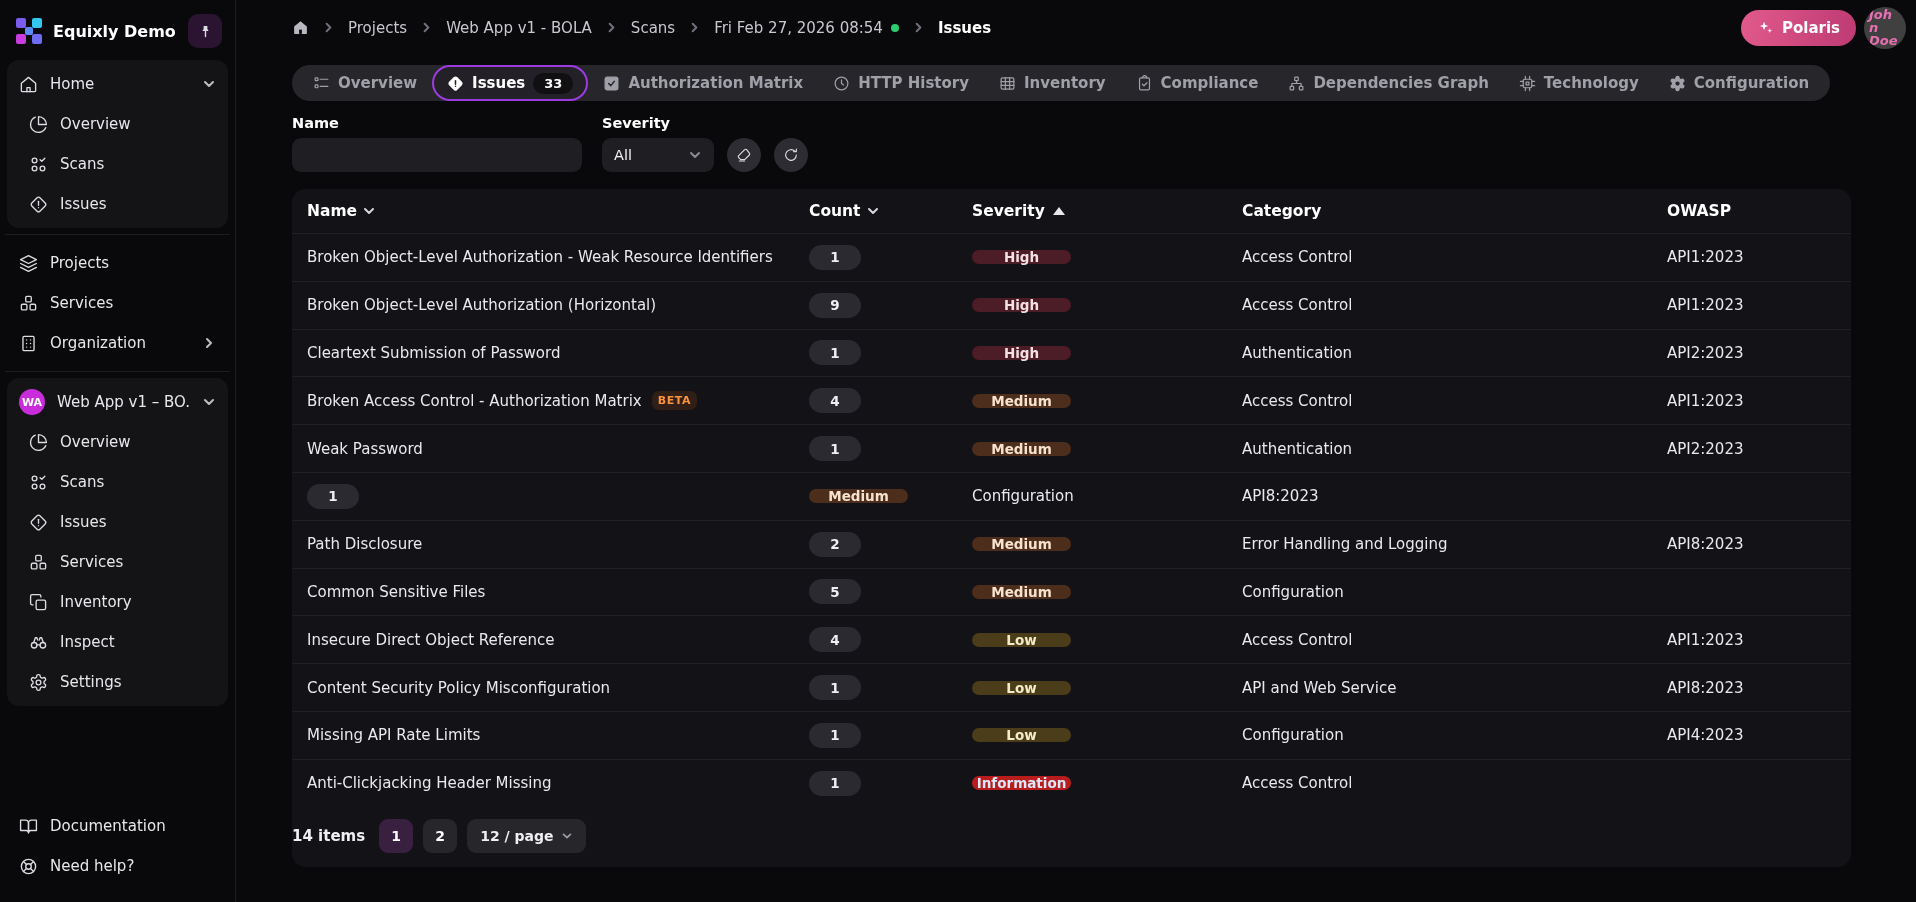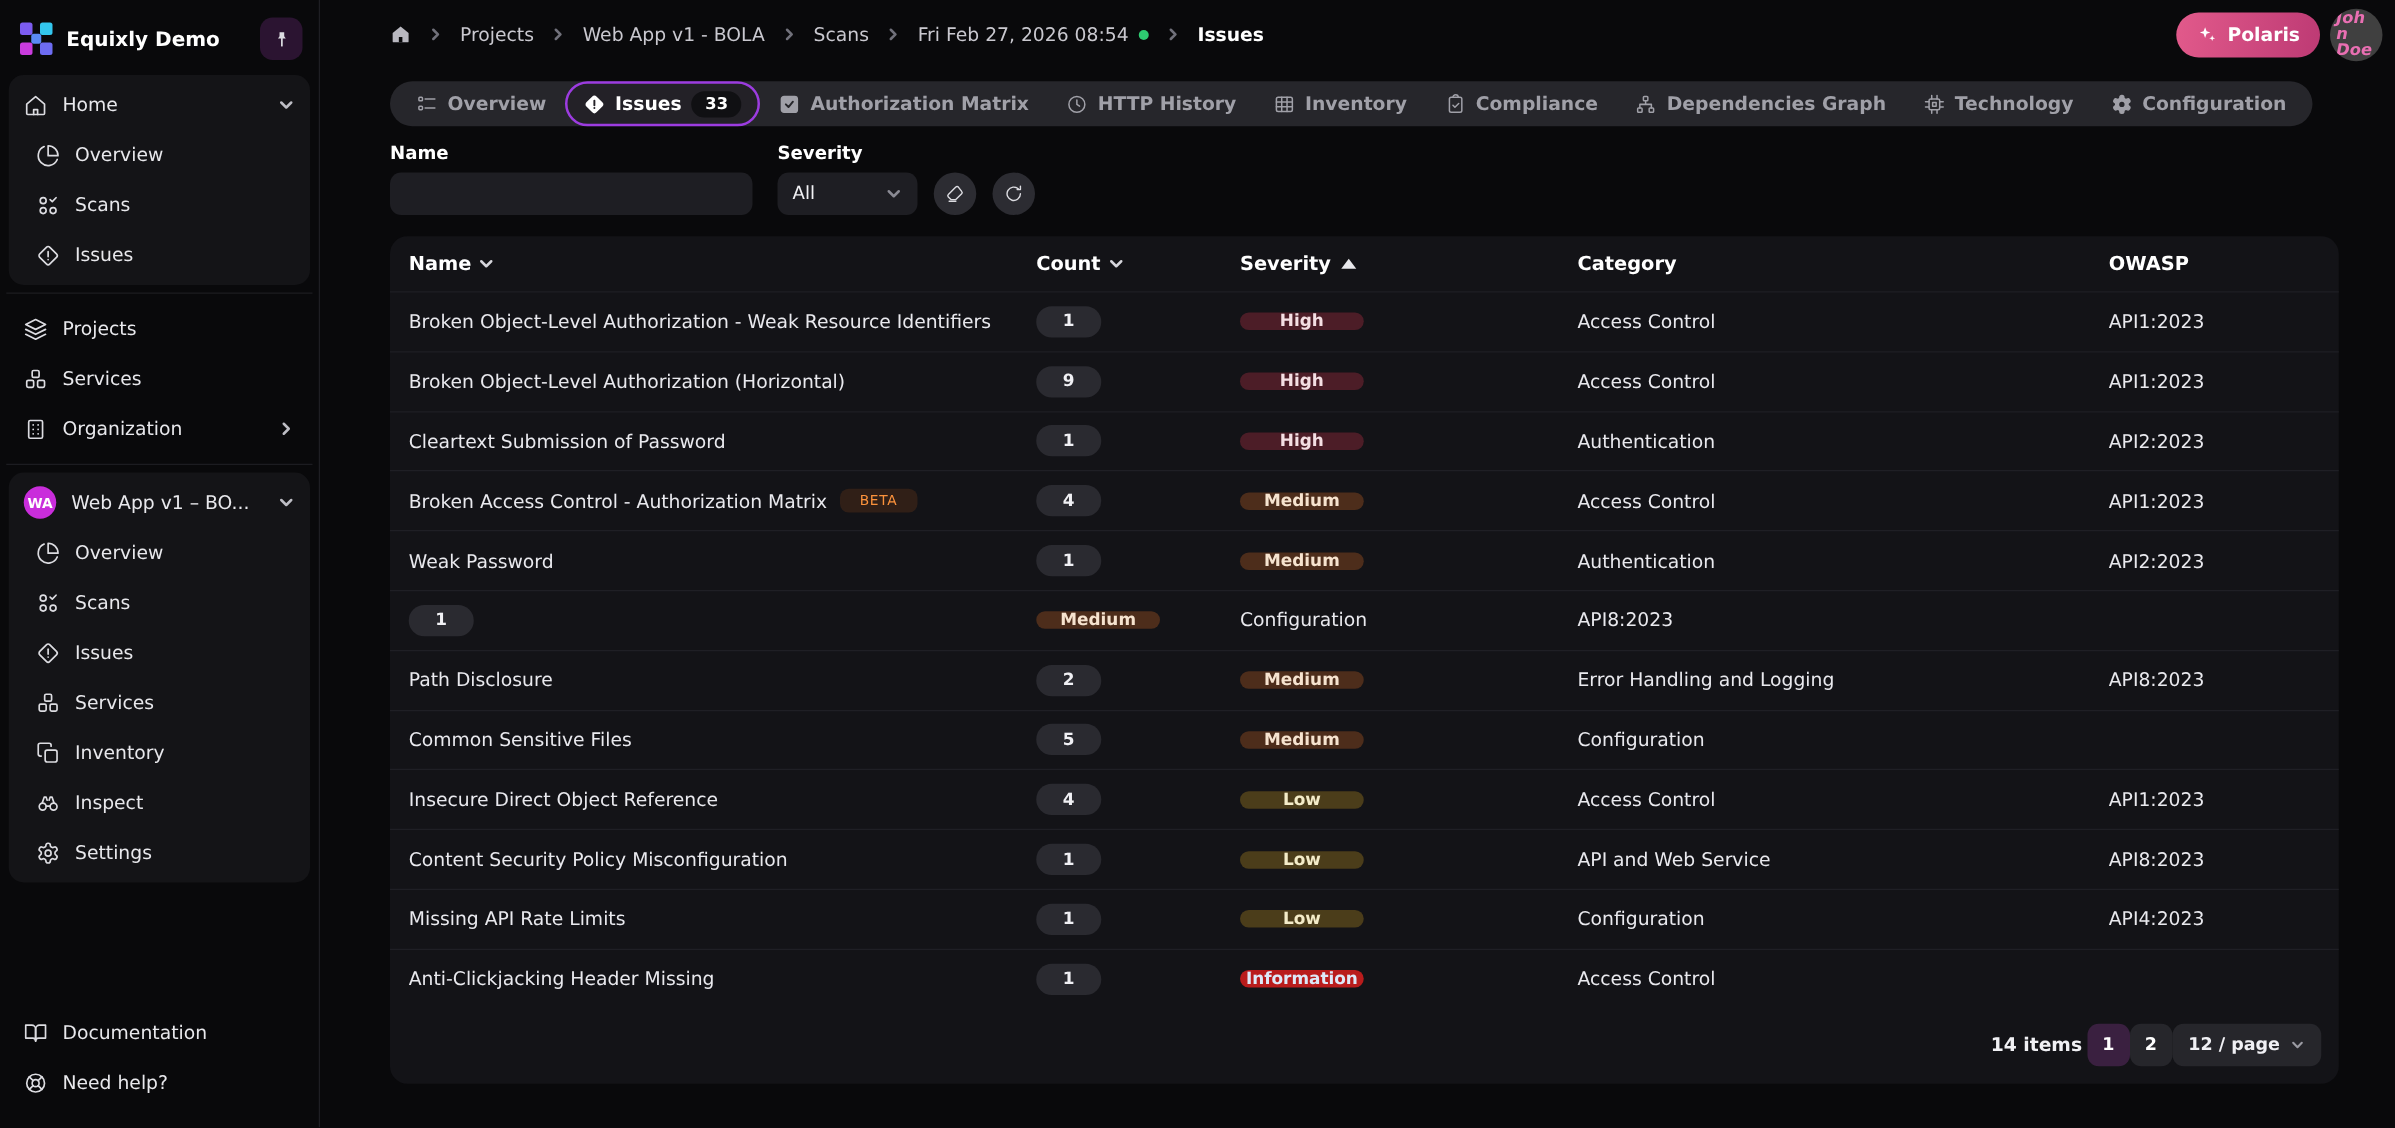--- a/index.html
+++ b/index.html
@@ -1,21 +1,21 @@
 <!DOCTYPE html>
 <html><head>
 <meta charset="utf-8">
 <style>
   * { margin:0; padding:0; box-sizing:border-box; }
   html,body { width:1916px; height:902px; overflow:hidden; background:#09090b;
     font-family:"DejaVu Sans","Liberation Sans",sans-serif; color:#ececf0; }
   .app { display:flex; width:100%; height:100%; }
 
   
-  .sidebar { width:256px; flex:none; height:100%; background:#09090b; border-right:1px solid #1e1e23;
+  .sidebar { width:236px; flex:none; height:100%; background:#09090b; border-right:1px solid #1e1e23;
     display:flex; flex-direction:column; padding:8px 5px 16px 5px; }
   .side-header { display:flex; align-items:center; gap:10px; padding:6px 8px 10px 10px; }
   .logo { width:28px; height:28px; flex:none; }
   .brand { font-size:16px; font-weight:700; color:#fff; flex:1; }
   .pin-btn { width:34px; height:34px; border:none; border-radius:10px; background:#2b1431; color:#f1e8f5;
     display:flex; align-items:center; justify-content:center; cursor:pointer; }
   .side-panel { background:#141417; border-radius:12px; padding:4px 0; margin:2px 2px; }
   .side-item { display:flex; align-items:center; gap:12px; height:40px; padding:0 12px; font-size:15px;
     font-weight:500; color:#e8e8ec; border-radius:10px; cursor:pointer; }
   .side-item .lbl { flex:1; white-space:nowrap; overflow:hidden; }
@@ -90,24 +90,24 @@
   .trow { height:47.8px; border-top:1px solid #1f1f25; font-size:15px; color:#e9e9ee; cursor:pointer; }
   .td { padding-left:15px; display:flex; align-items:center; }
   .count-badge { min-width:52px; height:25px; background:#2a2a30; border-radius:999px; display:inline-flex;
     align-items:center; justify-content:center; font-size:13.5px; font-weight:600; color:#f0f0f4; padding:0 10px; }
   .sev-badge { width:99px; height:14px; border-radius:7px; display:inline-flex; align-items:center;
     justify-content:center; font-size:13.5px; font-weight:600; }
   .sev-badge[data-sev="high"]   { background:#4c1d27; color:#f4dfe3; }
   .sev-badge[data-sev="medium"] { background:#4d2d1b; color:#f6e3cf; }
   .sev-badge[data-sev="low"]    { background:#4b3d1a; color:#f4ecc8; }
   .sev-badge[data-sev="info"]   { background:#b91c1c; color:#dde9f8; }
-  .beta-badge { margin-left:10px; padding:3px 16px; border-radius:7px; background:rgba(249,115,22,.13);
-    color:#fb923c; font-size:11px; font-weight:400; letter-spacing:.6px; }
-
-  .pager { height:58px; display:flex; align-items:center; justify-content:flex-end; padding-right:14px; }
+  .beta-badge { margin-left:10px; padding:3px 6px; border-radius:7px; background:rgba(249,115,22,.13);
+    color:#fb923c; font-size:11px; font-weight:700; letter-spacing:.6px; }
+
+  .pager { height:58px; display:flex; align-items:center; justify-content:flex-start; gap:10px; padding-right:14px; }
   .pager-total { font-size:15px; font-weight:600; color:#f0f0f4; margin-right:4px; }
   .page-btn { width:34px; height:34px; border:none; border-radius:9px; background:#26262b; color:#fff;
     font-size:14px; font-weight:700; cursor:pointer; font-family:inherit; }
   .page-btn.active { background:#3a2040; }
   .page-size { height:34px; background:#26262b; border-radius:9px; display:flex; align-items:center; gap:8px;
     padding:0 13px; font-size:14px; font-weight:600; color:#f0f0f4; cursor:pointer; }
   .page-size .chev { color:#9a9aa2; width:12px; height:12px; }
 </style>
 </head>
 <body>

